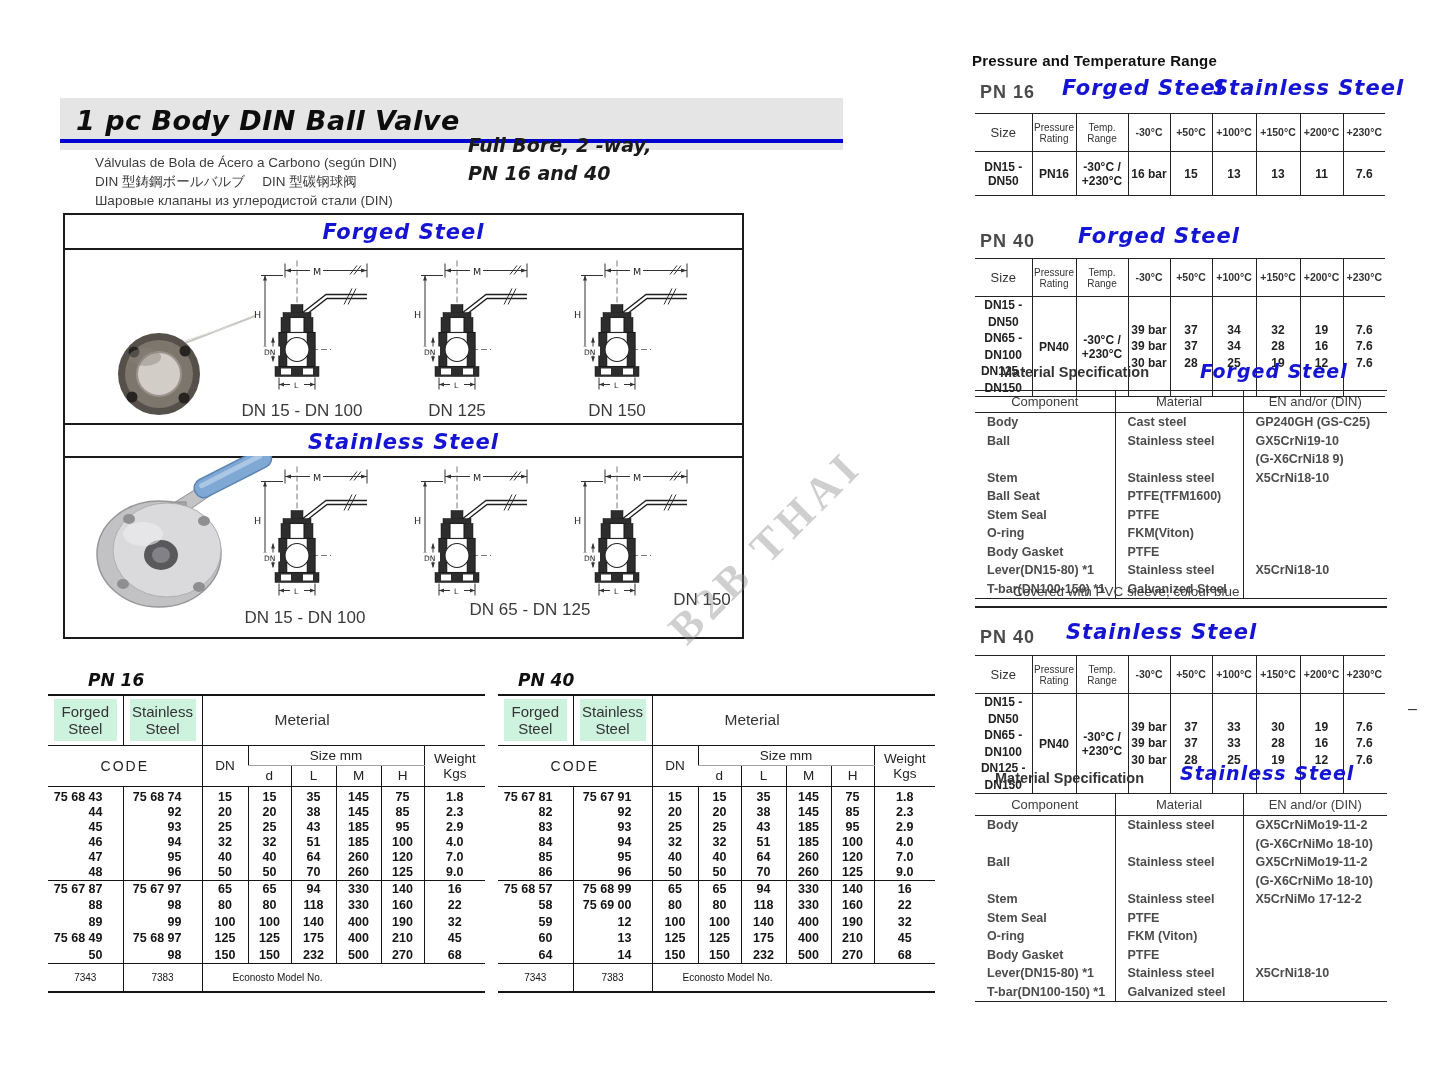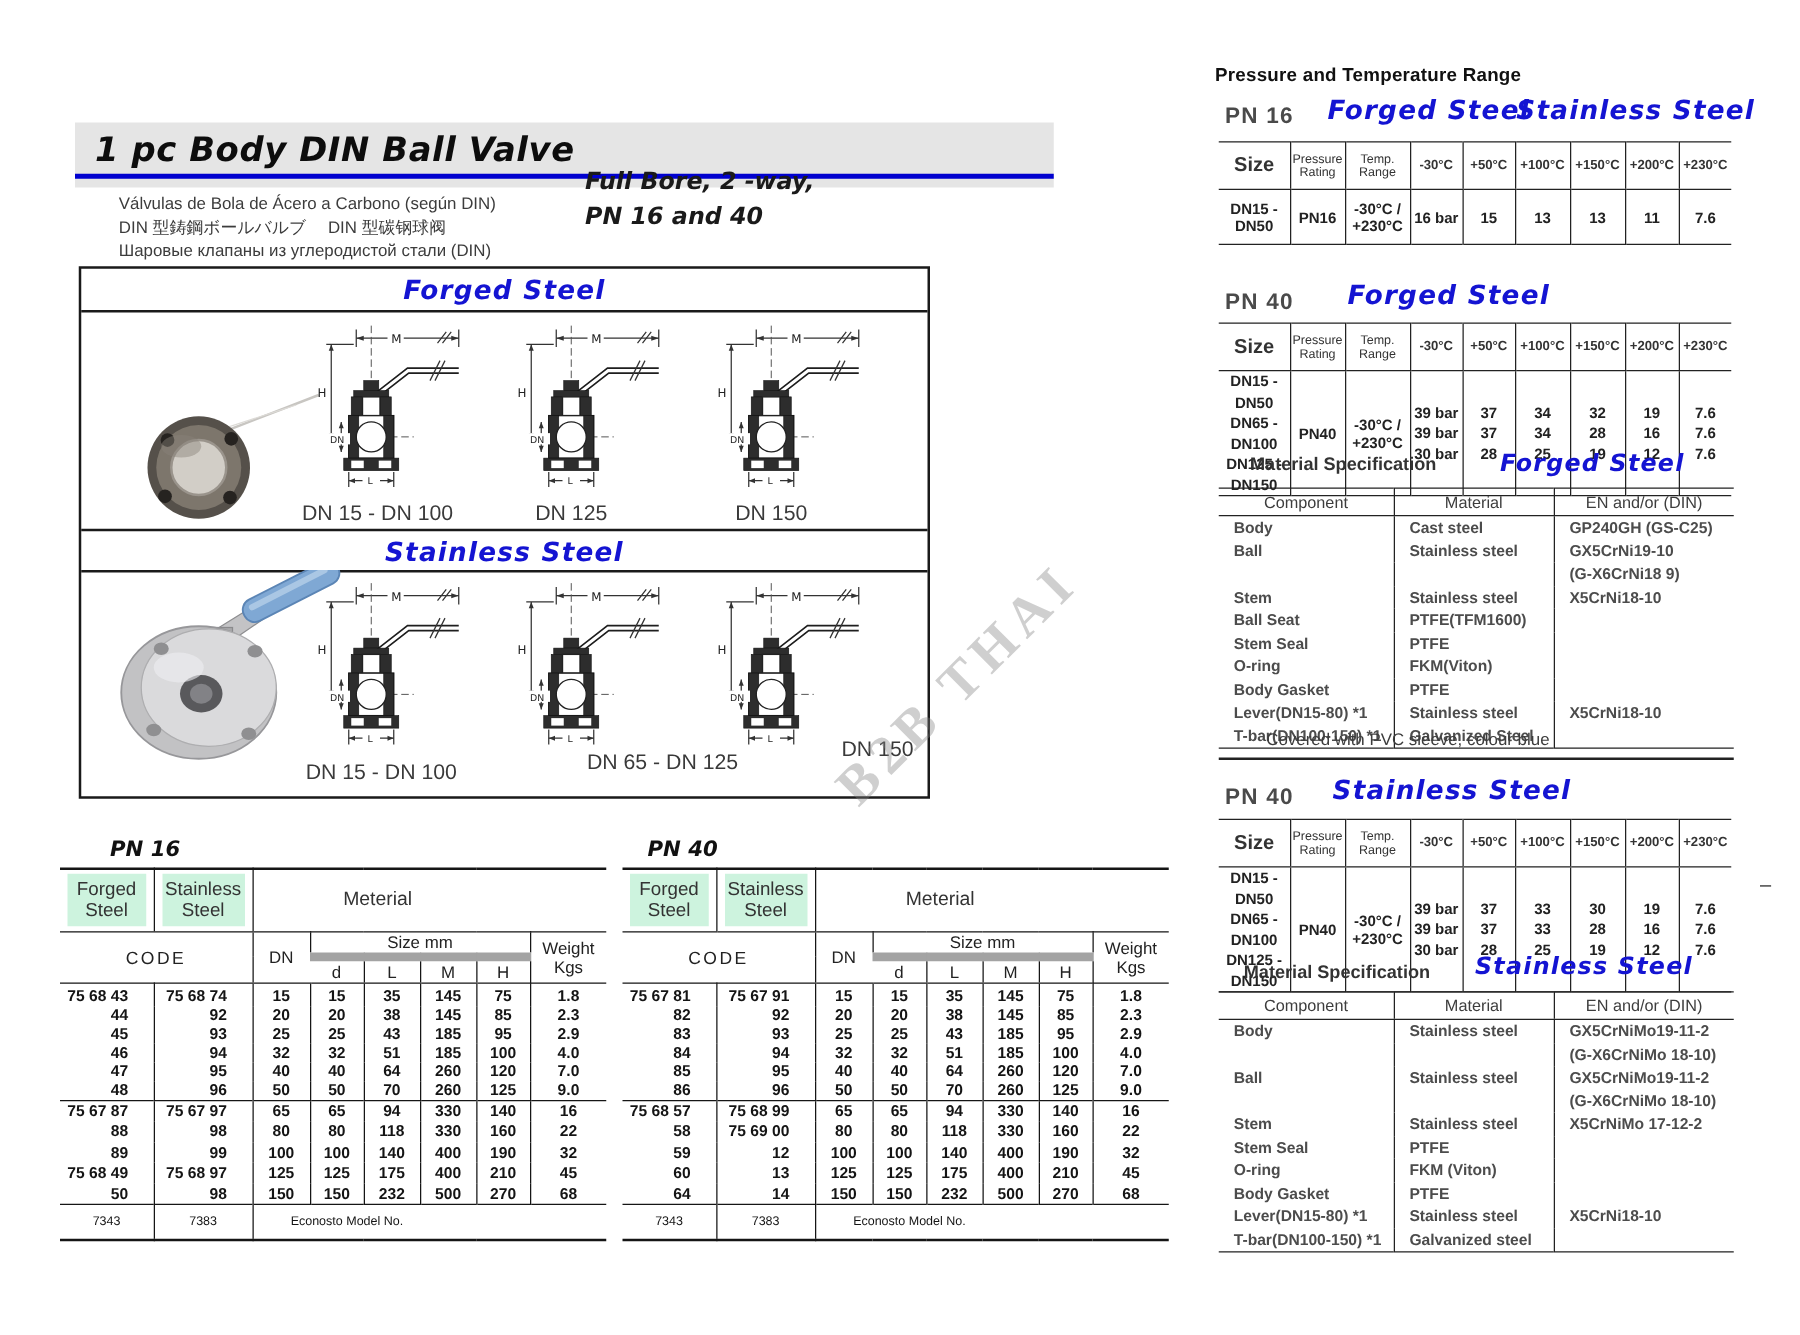--- a/index.html
+++ b/index.html
@@ -59,21 +59,21 @@
   .spec-table { table-layout:fixed; width:437px; font-size:12.5px; color:#141414;
     border-top:2px solid #151515; border-bottom:2px solid #151515; }
   .spec-table td { border-left:1px solid #151515; text-align:center; padding:0; }
   .spec-table td:first-child { border-left:none; }
   .spec-table tr.h1 td { border-bottom:1.5px solid #151515; height:50px; vertical-align:middle; }
   .spec-table .chip { display:block; margin:0 6px; background:#cdf3de; font-size:15px; line-height:17px;
     padding:4px 0; color:#333; }
   .spec-table .meterial { text-align:left; padding-left:72px; font-size:15.5px; color:#333; }
   .spec-table .codecell { font-size:14px; letter-spacing:2px; color:#222; height:22px; border-bottom:1.5px solid #151515; }
   .spec-table .dncell, .spec-table .weightcell { border-bottom:1.5px solid #151515; font-size:13.5px; color:#222; }
-  .spec-table .sizemm { border-bottom:7px solid #a3a3a3; font-size:13.5px; height:20px; color:#222; }
+  .spec-table .sizemm { border-bottom:1px solid #a3a3a3; font-size:13.5px; height:20px; color:#222; }
   .spec-table tr.h3 td { border-bottom:1.5px solid #151515; height:21px; font-size:13.5px; color:#222; }
   .spec-table .weightcell div { line-height:15px; }
   .spec-table tbody td { font-weight:bold; line-height:15px; height:15px; }
   .spec-table tbody td:nth-child(1), .spec-table tbody td:nth-child(2) { text-align:right; padding-right:20px; }
   .spec-table tbody.g1 tr:first-child td { padding-top:3px; }
   .spec-table tbody.g2 { border-top:1.5px solid #151515; }
   .spec-table tbody.g2 td { line-height:16.5px; height:16.5px; }
   .spec-table tfoot td { border-top:1.5px solid #151515; height:28px; font-size:10px; }
   .spec-table tfoot .eco { text-align:left; padding-left:30px; }
 
@@ -81,21 +81,21 @@
   .pt-main-title { left:972px; top:52px; font-size:15px; font-weight:bold; color:#111; letter-spacing:.2px; }
   .pn-label { font-size:18px; font-weight:bold; color:#4a4a4a; letter-spacing:1px; }
   .blue-h-lg { font-size:21px; }
   .blue-h-md { font-size:19px; }
 
   .pt-table { table-layout:fixed; width:410px; font-size:12px;
     border-top:1.5px solid #222; border-bottom:1.5px solid #222; }
   .pt-table td { border-left:1px solid #222; text-align:center; padding:0 1px; vertical-align:middle; }
   .pt-table td:first-child { border-left:none; }
   .pt-table thead td { border-bottom:1.5px solid #222; height:38px; font-size:10px; line-height:11px; color:#333; }
-  .pt-table thead td.szh { font-size:16px;font-weight:bold; }
+  .pt-table thead td.szh { font-size:13px; }
   .pt-table thead td.th { font-size:10.5px; font-weight:bold; }
   .pt-table tbody td { font-weight:bold; color:#222; font-size:12px; }
   .pt-table tr.tall2 td { height:44px; }
   .pt-table tr.tall td { height:56px;margin-left:34px; }
   .pt-table tr.tall td div { line-height:16.5px; }
 
   .mat-heading { font-size:14.5px; font-weight:bold; color:#333; }
   .mat-table { table-layout:fixed; width:412px; font-size:12.5px;
     border-top:1.5px solid #222; border-bottom:1.5px solid #222; }
   .mat-table td { text-align:left; }

